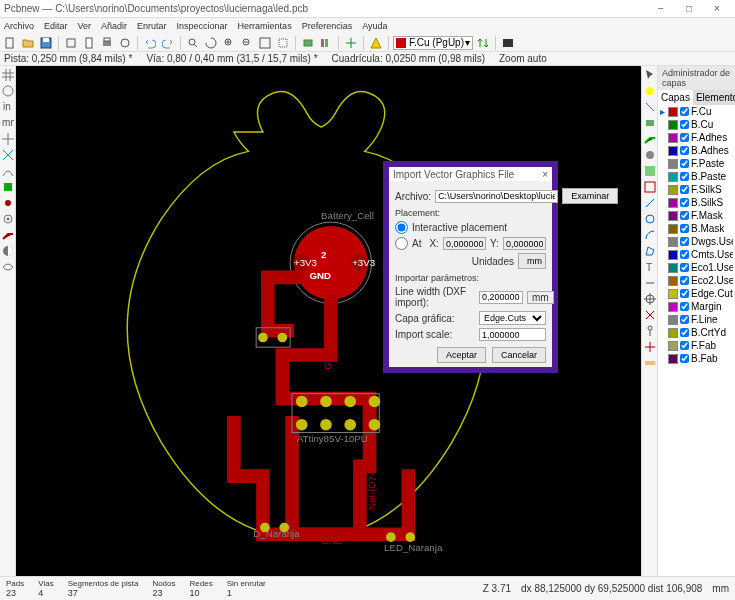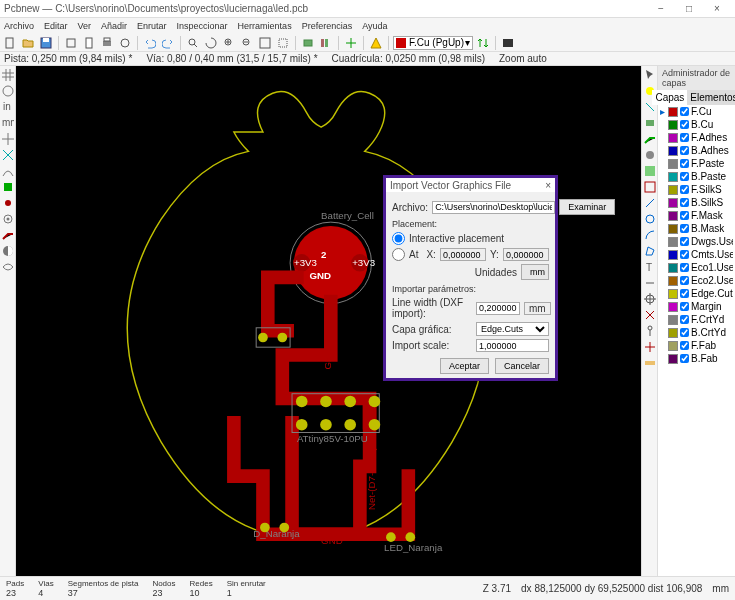--- a/index.html
+++ b/index.html
@@ -26,38 +26,38 @@
 .lefttools .tbtn { width: 14px; height: 14px; margin: 0 auto; }
 
 .canvas { flex: 1; background: #000; position: relative; overflow: hidden; padding-left: 24px; }
 .canvas svg { width: 100%; height: 100%; }
 
 .righttools { width: 16px; background: #f5f5f5; display: flex; flex-direction: column; gap: 2px; padding: 2px 0; border-left: 1px solid #ddd; }
 .righttools .tbtn { width: 14px; height: 14px; margin: 0 auto; }
 
 .layermgr { width: 78px; background: #f5f5f5; border-left: 1px solid #ddd; display: flex; flex-direction: column; }
 .layermgr-title { font-size: 9px; padding: 2px 4px; background: #e8e8e8; color: #444; }
-.layermgr-tabs { display: flex; font-size: 9px; justify-content: center; }
+.layermgr-tabs { display: flex; font-size: 9px; }
 .layermgr-tabs span { flex: 1; padding: 2px 3px; background: #ddd; cursor: pointer; text-align: center; }
 .layermgr-tabs span.active { background: #fff; }
 .layerlist { flex: 1; overflow: hidden; background: #fff; }
 .layerrow { display: flex; align-items: center; padding: 1px 2px; gap: 2px; font-size: 8px; }
 .layerrow input { width: 9px; height: 9px; }
 .layerrow .sw { width: 10px; height: 10px; border: 1px solid #888; }
 .layerrow .nm { flex: 1; white-space: nowrap; overflow: hidden; }
 
 .bottombar { height: 24px; background: #f5f5f5; display: flex; border-top: 1px solid #ddd; }
 .stats { display: flex; gap: 14px; padding: 2px 6px; color: #333; font-size: 9px; }
 .statcol { display: flex; flex-direction: column; }
 .statcol .lbl { font-size: 8px; }
 .statcol .val { font-size: 9px; }
 .coords { margin-left: auto; display: flex; align-items: center; gap: 10px; padding: 0 6px; font-size: 8px; color: #333; }
 
 
-.dialog { position: absolute; left: 383px; top: 175px; width: 175px; background: #f0f0f0; border: 3px solid #4c1d95; box-shadow: 2px 2px 6px rgba(0,0,0,.3); }
+.dialog { position: absolute; left: 383px; top: 161px; width: 175px; background: #f0f0f0; border: 6px solid #4c1d95; box-shadow: 2px 2px 6px rgba(0,0,0,.3); }
 .dlgtitle { height: 14px; background: #fff; display: flex; align-items: center; padding: 0 4px; font-size: 9px; color: #555; }
 .dlgtitle .x { margin-left: auto; cursor: pointer; }
 .dlgbody { padding: 4px 6px; font-size: 9px; color: #333; }
 .dlgrow { display: flex; align-items: center; gap: 4px; margin: 3px 0; }
 .dlgrow label { flex: 0 0 auto; }
 .dlgrow input[type=text] { flex: 1; border: 1px solid #aaa; height: 13px; padding: 0 2px; font-size: 9px; background: #fff; }
 .dlgrow input[type=text].ro { background: #eee; }
 .dlgrow select { flex: 1; border: 1px solid #aaa; height: 14px; font-size: 9px; background: #fff; }
 .dlgbtn { border: 1px solid #aaa; background: #e8e8e8; padding: 1px 8px; height: 16px; font-size: 9px; cursor: pointer; }
 .dlggroup { margin: 4px 0; }
@@ -547,21 +547,21 @@
         <div class="layerrow">
           <span style="width:6px;color:#06c"></span>
           <span class="sw" style="background:#c000c0"></span>
           <input type="checkbox" checked="" style="">
           <span class="nm">Margin</span>
         </div>
         <div class="layerrow">
           <span style="width:6px;color:#06c"></span>
           <span class="sw" style="background:#808080"></span>
           <input type="checkbox" checked="" style="">
-          <span class="nm">F.CrtYd</span>
+          <span class="nm">F.Line</span>
         </div>
         <div class="layerrow">
           <span style="width:6px;color:#06c"></span>
           <span class="sw" style="background:#a0a000"></span>
           <input type="checkbox" checked="" style="">
           <span class="nm">B.CrtYd</span>
         </div>
         <div class="layerrow">
           <span style="width:6px;color:#06c"></span>
           <span class="sw" style="background:#a0a060"></span>

